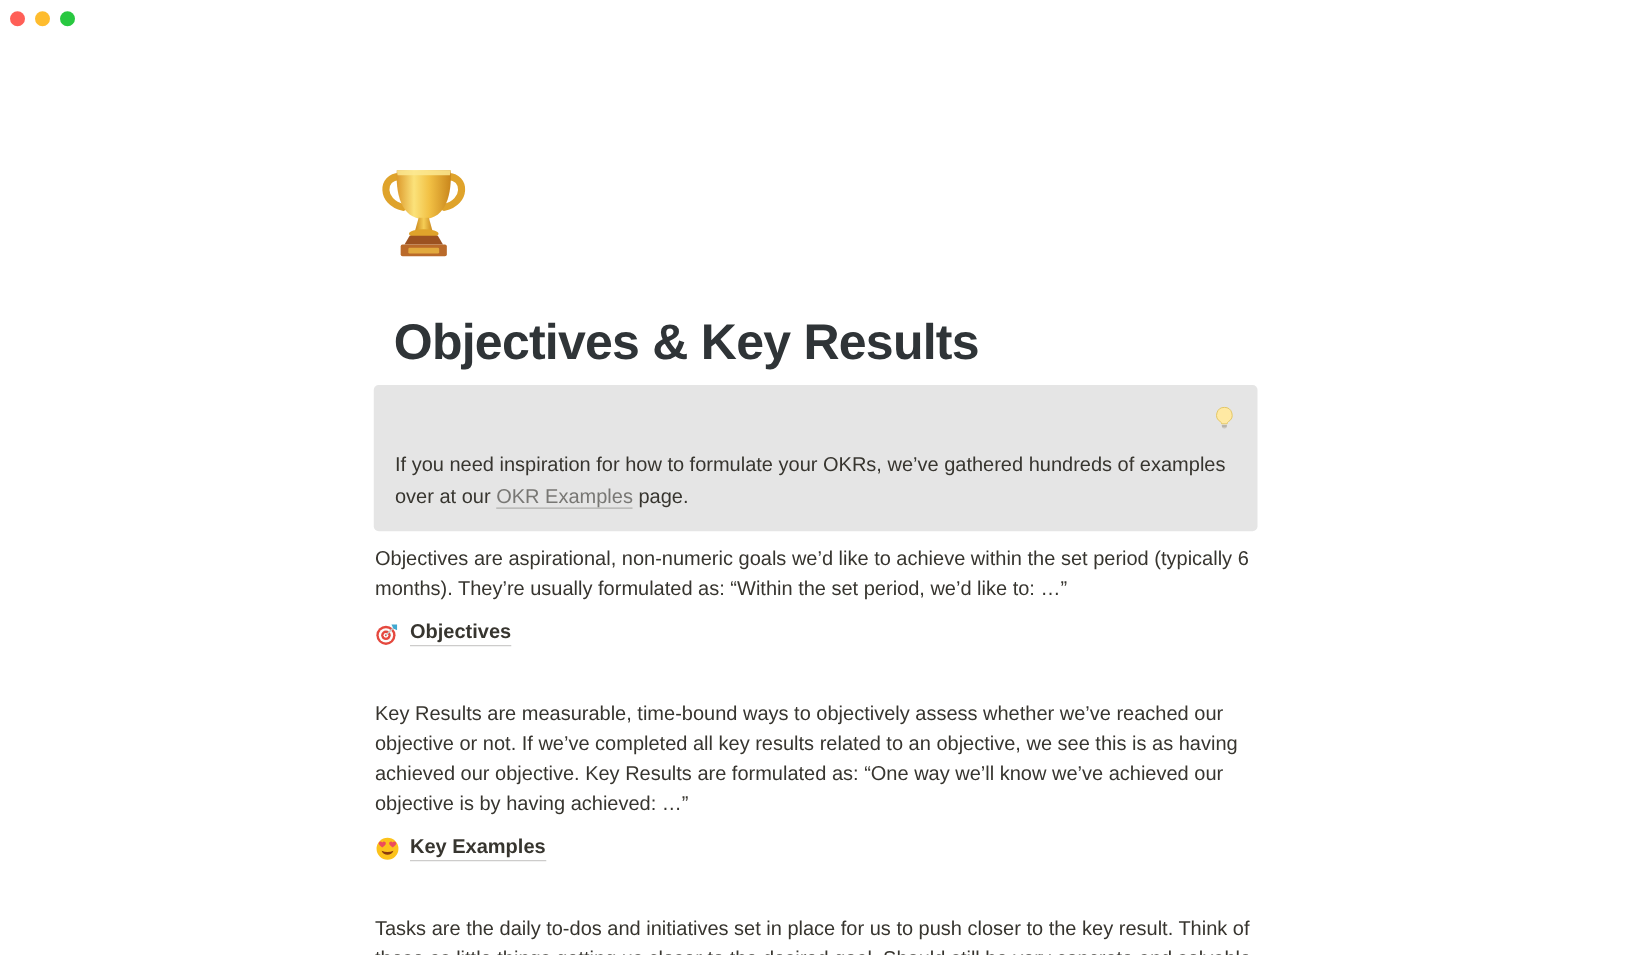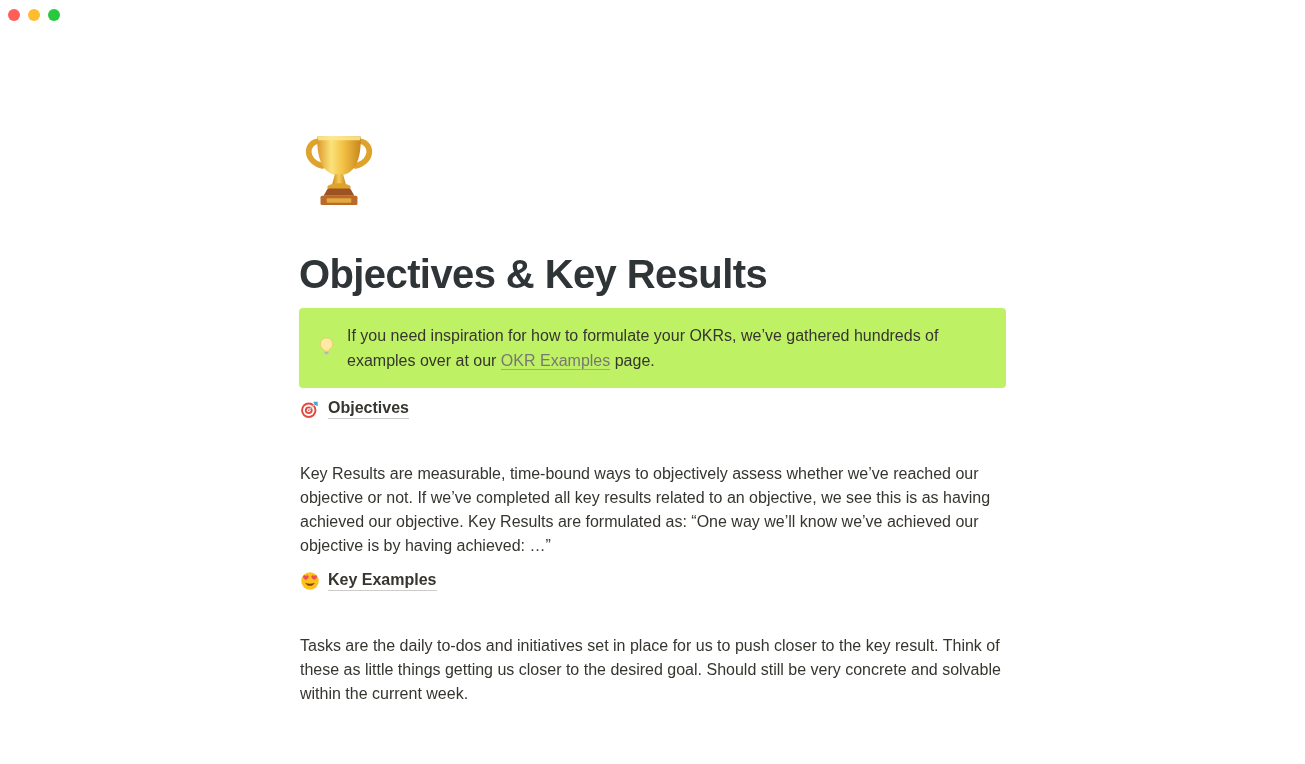--- a/index.html
+++ b/index.html
@@ -44,33 +44,34 @@
     height: 82px;
     margin-left: 1px;
     cursor: pointer;
   }
   .page-title {
     font-size: 40px;
     line-height: 1.2;
     font-weight: 700;
     letter-spacing: -0.6px;
     color: #2f3437;
-    margin: 40px 0 10px 0;
+    margin: 40px 0 10px 16px;
     cursor: text;
   }
 
   
   .callout {
     display: flex;
-    align-items: center;
+    align-items: flex-end;
     gap: 10px;
-    background: #bef264;
+    background: #e5e5e5;
     border-radius: 4px;
     padding: 15px 16px 15px 17px;
     margin: 0 0 8px 0;
+    flex-direction: column;
   }
   .callout-icon { flex: 0 0 auto; margin-top: 1px; }
   .callout-text {
     margin: 0;
     font-size: 16px;
     line-height: 25px;
   }
   .inline-link {
     color: #787774;
     text-decoration: none;
@@ -150,20 +151,21 @@
     <span class="callout-icon">
       <svg viewBox="0 0 24 24" width="21" height="21" aria-hidden="true">
         <path d="M12 2.2 a7 7 0 0 1 3.7 13 c-.8.5 -1.2 1.1 -1.2 2 h-5 c0-.9 -.4-1.5 -1.2-2 A7 7 0 0 1 12 2.2 Z" fill="#FFE9A3" stroke="#E3C664" stroke-width="0.9"></path>
         <path d="M9.6 18.2 h4.8 v1 a2.4 2.4 0 0 1 -2.4 2.3 a2.4 2.4 0 0 1 -2.4 -2.3 Z" fill="#C9C5BD"></path>
         <line x1="9.9" y1="19.2" x2="14.1" y2="19.2" stroke="#9e9a93" stroke-width="0.7"></line>
       </svg>
     </span>
     <p class="callout-text"><span>If you need inspiration for how to formulate your OKRs, we’ve gathered hundreds of examples over at our </span><a class="inline-link">OKR Examples</a><span> page.</span></p>
   </div>
 
+  <p class="para">Objectives are aspirational, non-numeric goals we’d like to achieve within the set period (typically 6 months). They’re usually formulated as: “Within the set period, we’d like to: …”</p>
 
   <div class="page-link">
     <span class="link-icon">
       <svg viewBox="0 0 24 24" width="20" height="20" aria-hidden="true">
         <circle cx="10.5" cy="13.5" r="9.2" fill="#E5483E"></circle>
         <circle cx="10.5" cy="13.5" r="6.9" fill="#FCFCFA"></circle>
         <circle cx="10.5" cy="13.5" r="4.6" fill="#E5483E"></circle>
         <circle cx="10.5" cy="13.5" r="2.3" fill="#FCFCFA"></circle>
         <circle cx="10.5" cy="13.5" r="1" fill="#E5483E"></circle>
         <line x1="10.5" y1="13.5" x2="17.5" y2="6.5" stroke="#C9C9C9" stroke-width="1.5"></line>

